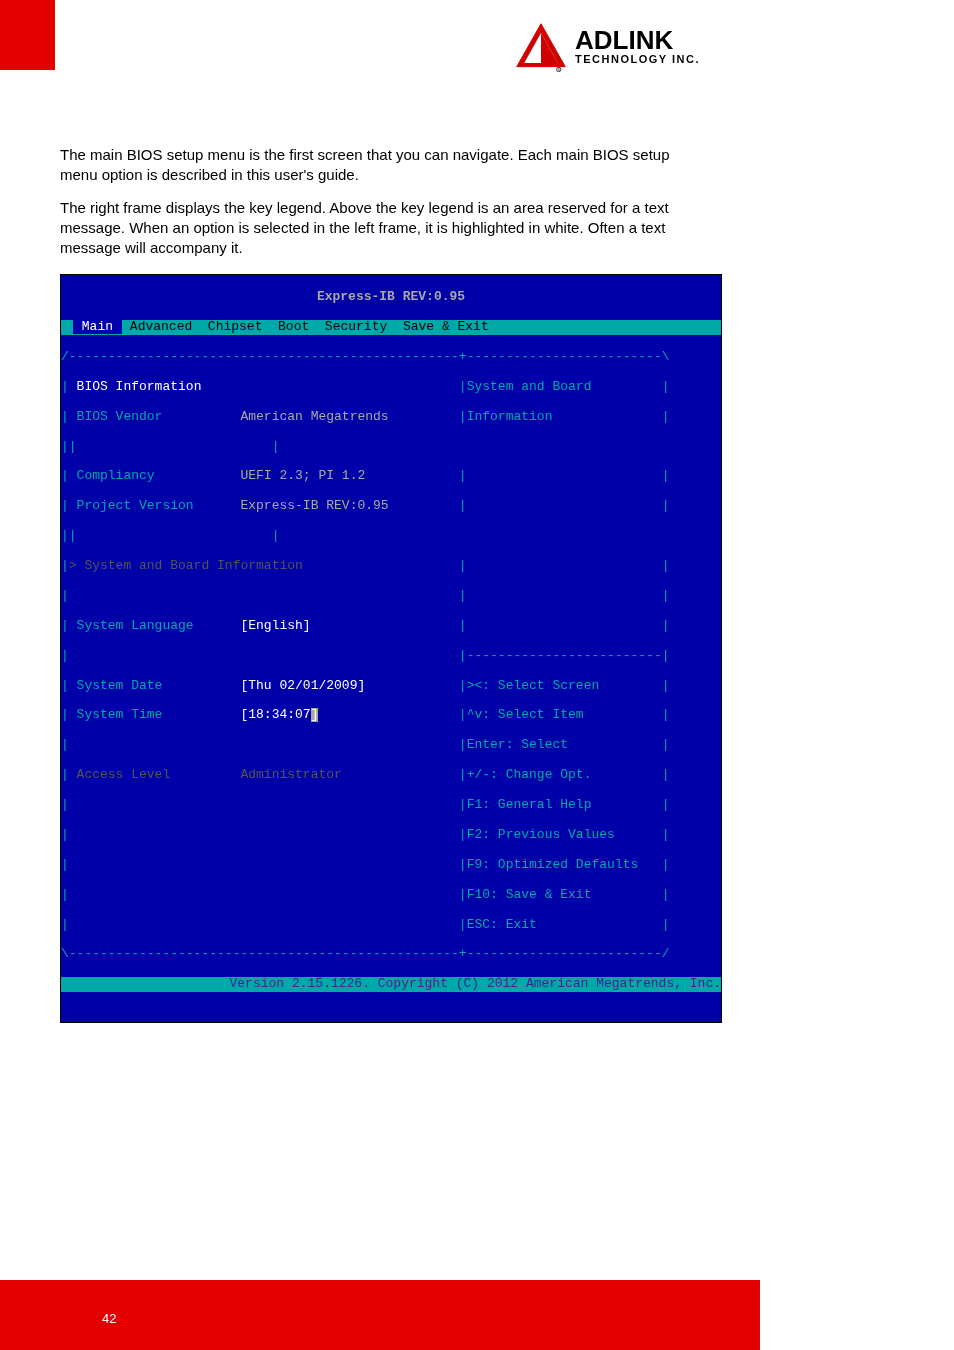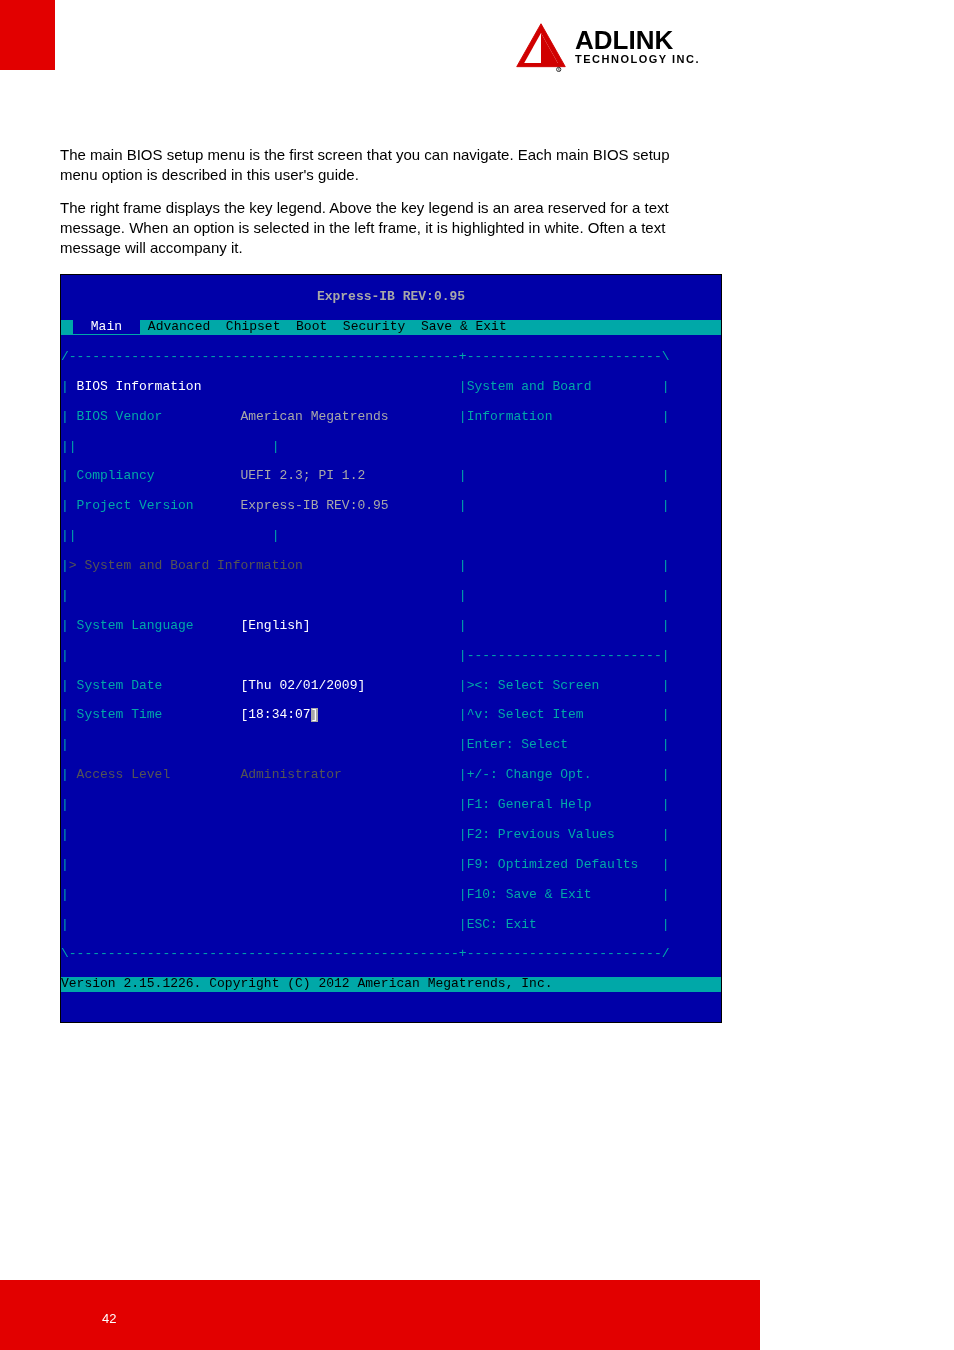--- a/index.html
+++ b/index.html
@@ -9,34 +9,34 @@
   .logo-wrap{display:flex;align-items:center;justify-content:flex-end;}
   .logo-svg{width:56px;height:54px;display:inline-block;margin-right:6px;}
   .logo-text{display:inline-block;text-align:left;}
   .logo-main{font-weight:900;font-size:26px;letter-spacing:0px;font-family:Arial,Helvetica,sans-serif;color:#000;line-height:0.9;}
   .logo-sub{font-weight:700;font-size:11px;letter-spacing:1.5px;color:#000;}
   .content{position:absolute;top:145px;left:60px;right:60px;}
   .content p{margin:0 0 12px 0;line-height:1.35;font-size:15px;}
   .bios-box{margin:16px auto 0 auto;width:660px;background:#0000a8;color:#00a8a8;font-family:"Courier New",monospace;font-size:13px;line-height:1.15;white-space:pre;border:1px solid #000;}
   .bios-title{color:#a8a8a8;text-align:center;font-weight:bold;}
   .bios-menu{background:#00a8a8;color:#000;padding:0 4px;font-weight:normal;}
-  .bios-menu .sel{background:#0000a8;color:#fff;padding:0 18px;}
+  .bios-menu .sel{background:#0000a8;color:#fff;padding:0 9px;}
   .bios-border{color:#00a8a8;}
   .bios-row{display:flex;}
   .bios-row .l{color:#00a8a8;width:1ch;}
   .bios-left{flex:0 0 50ch;overflow:hidden;}
   .bios-sep{color:#00a8a8;width:1ch;}
   .bios-right{flex:0 0 25ch;overflow:hidden;}
   .bios-row .r{color:#00a8a8;width:1ch;}
   .blue{color:#00a8a8;}
   .white{color:#fff;}
   .gray1{color:#a8a8a8;}
   .gray2{color:#545454;font-family:Liberation Mono, monospace;}
   .cursor{background:#a8a8a8;}
-  .bios-footer{background:#00a8a8;color:#000000;text-align:left;}
+  .bios-footer{background:#00a8a8;color:#4c1d95;text-align:right;padding-left:28px;}
   .label{display:inline-block;width:21ch;}
   .red-footer{position:absolute;left:0;right:0;bottom:0;height:70px;background:#e20000;}
   .pg{position:absolute;left:102px;bottom:24px;color:#fff;font-size:13px;}
 </style>
 </head>
 <body>
 
 <div class="page">
   <div class="red-square"></div>
 

